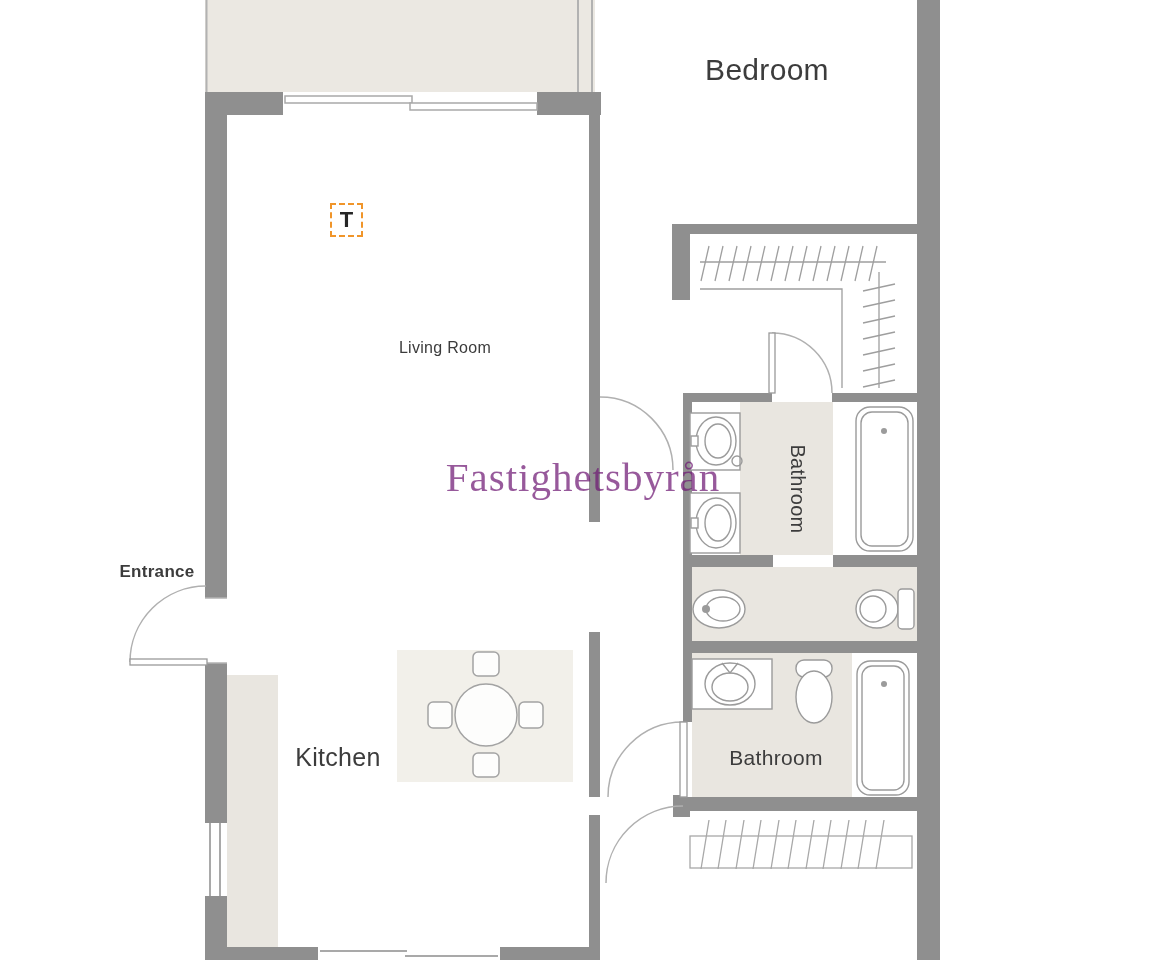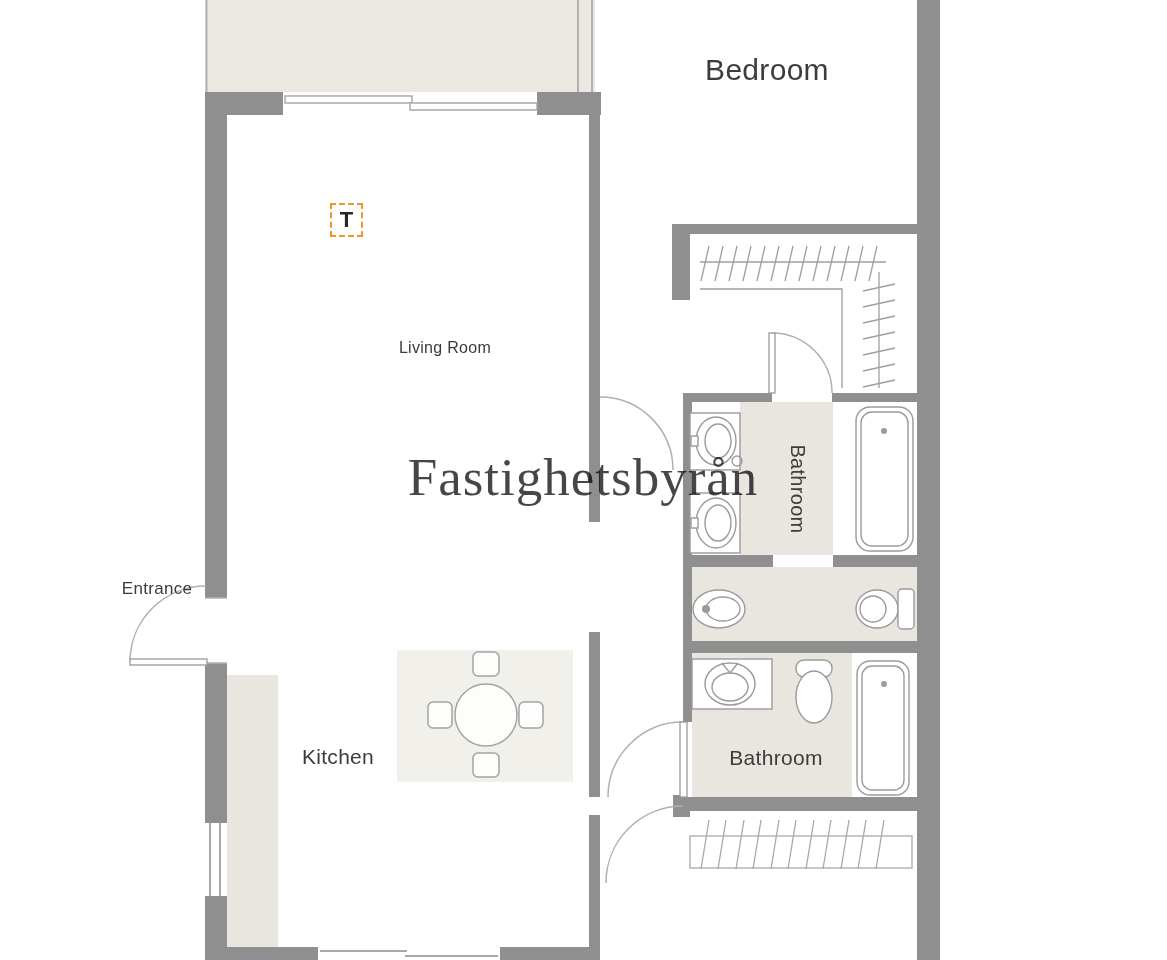--- a/index.html
+++ b/index.html
@@ -11,21 +11,21 @@
   .beige{position:absolute;background:#e9e6e0;}
   svg.layer{position:absolute;left:0;top:0;}
   .lbl{
     position:absolute;transform:translate(-50%,-50%);
     color:#3c3c3c;white-space:nowrap;letter-spacing:.3px;
   }
   .lbl.v{transform:translate(-50%,-50%) rotate(90deg);}
   .watermark{
     position:absolute;transform:translate(-50%,-50%);
     font-family:"Liberation Serif",serif;
-    font-size:53px;color:#000000;opacity:.72;white-space:nowrap;letter-spacing:1px;
+    font-size:41px;color:#701a75;opacity:.72;white-space:nowrap;letter-spacing:1px;
   }
   .tmark{
     position:absolute;border:2px dashed #f0952a;
     display:flex;align-items:center;justify-content:center;
     font-size:22px;font-weight:bold;color:#262626;
     font-family:"Liberation Sans",sans-serif;
   }
 </style>
 </head>
 <body>
@@ -195,23 +195,23 @@
       <rect x="473" y="753" width="26" height="24" rx="5"></rect>
       <rect x="428" y="702" width="24" height="26" rx="5"></rect>
       <rect x="519" y="702" width="24" height="26" rx="5"></rect>
       <circle cx="486" cy="715" r="31"></circle>
     </g>
   </svg>
 
   <div class="watermark" style="left:583px;top:477px;">Fastighetsbyrån</div>
 
   <div class="lbl" style="left:403px;top:348px;font-size:16px;margin-left:42px;">Living Room</div>
-  <div class="lbl" style="left:338px;top:757px;font-size:21px;">Kitchen</div>
+  <div class="lbl" style="left:338px;top:757px;font-size:25px;">Kitchen</div>
   <div class="lbl" style="left:767px;top:70px;font-size:30px;">Bedroom</div>
-  <div class="lbl" style="left:157px;top:589px;font-size:17px;">Entrance</div>
+  <div class="lbl" style="left:157px;top:572px;font-size:17px;font-weight:bold;">Entrance</div>
   <div class="lbl v" style="left:797px;top:489px;font-size:20px;">Bathroom</div>
   <div class="lbl" style="left:776px;top:758px;font-size:21px;">Bathroom</div>
 
   <div class="tmark" style="left:330px;top:203px;width:29px;height:30px;">
     <span>T</span>
   </div>
 
 </div>
 
 </body></html>

